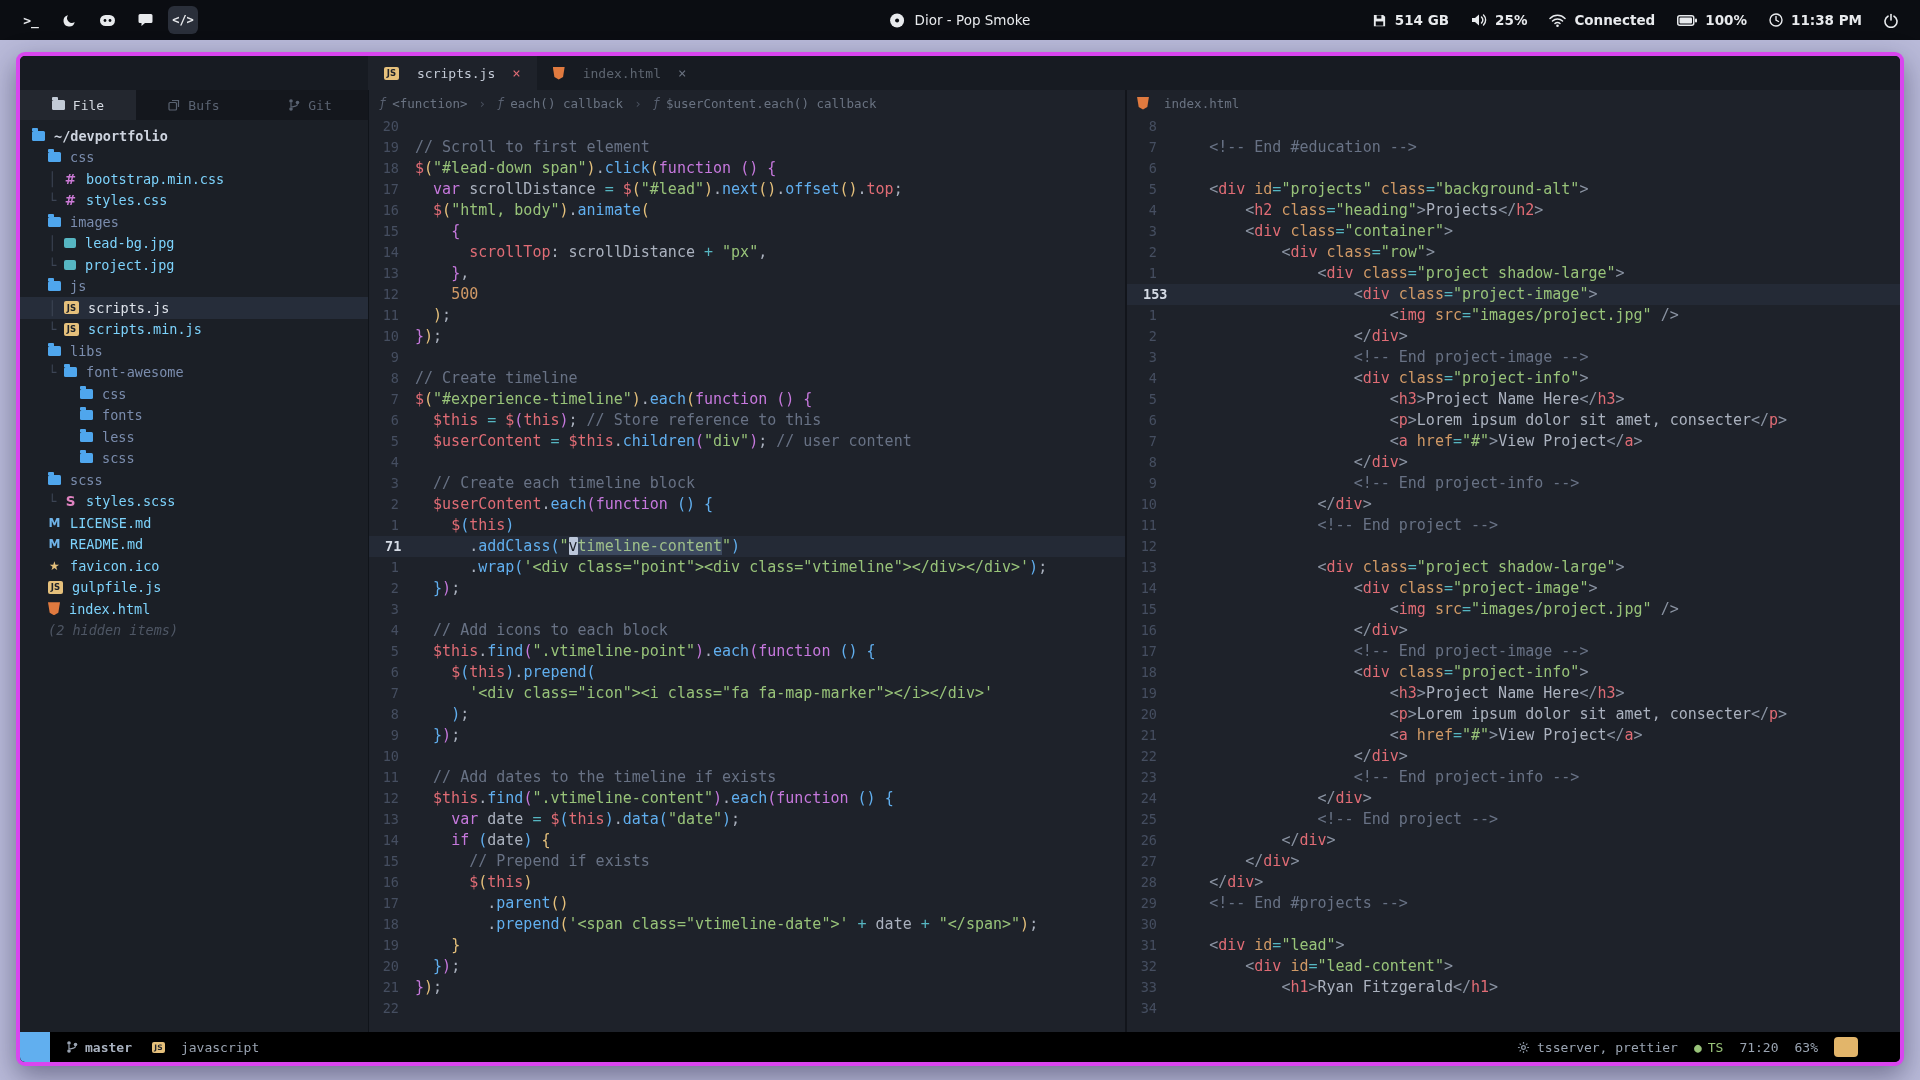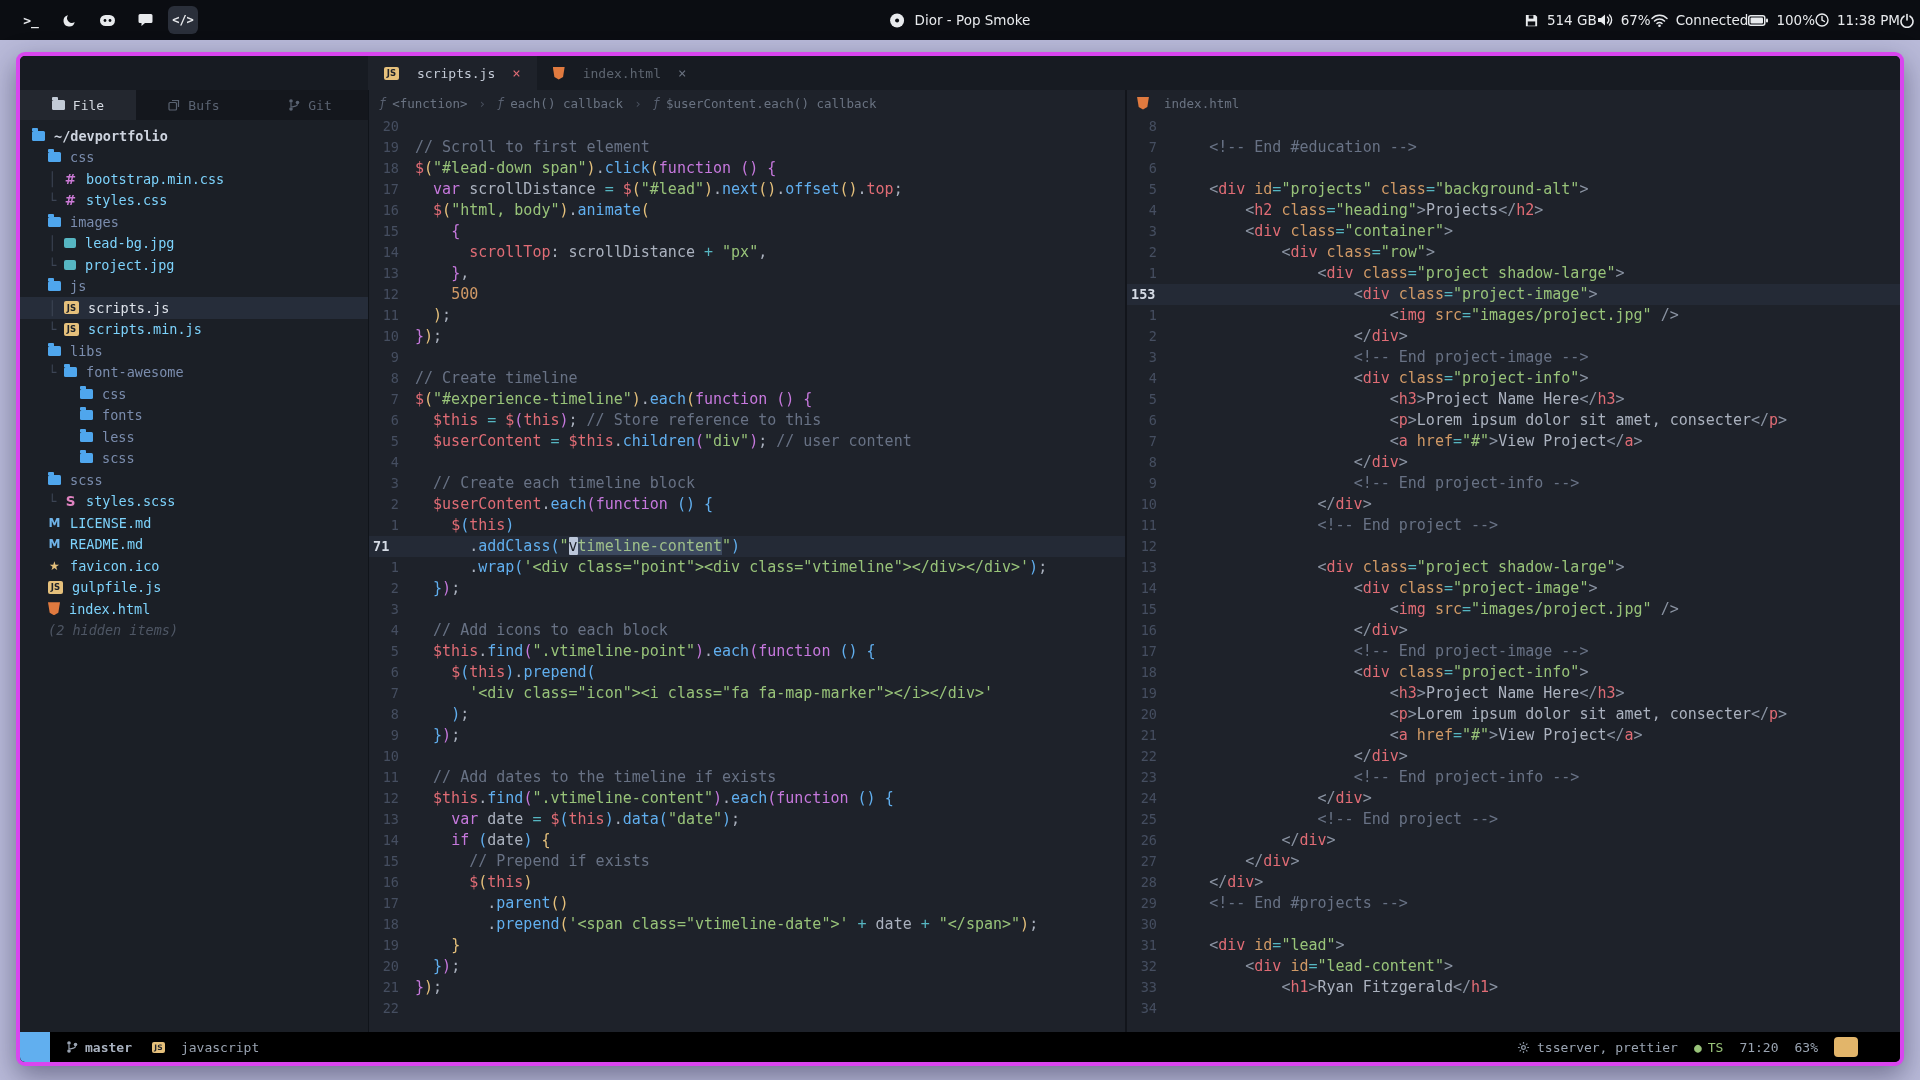--- a/index.html
+++ b/index.html
@@ -16,21 +16,21 @@
   }
   .tb-left{display:flex;align-items:center;gap:8px;padding-left:16px;}
   .tb-ic{width:30px;height:28px;display:flex;align-items:center;justify-content:center;}
   .term-glyph{font-family:"DejaVu Sans Mono",monospace;font-weight:bold;font-size:13px;color:#e8eaed;}
   .active-box{background:#2a2f3a;border-radius:6px;}
   .code-glyph{font-family:"DejaVu Sans Mono",monospace;font-weight:bold;font-size:12px;color:#e8eaed;}
   .tb-center{
     position:absolute;left:50%;transform:translateX(-50%);
     display:flex;align-items:center;gap:10px;font-size:13.5px;color:#e8eaed;
   }
-  .tb-right{margin-left:auto;display:flex;align-items:center;padding-right:6px;font-size:13.5px;}
+  .tb-right{margin-left:auto;display:flex;align-items:center;gap:22px;padding-right:22px;font-size:13.5px;font-weight:bold;}
   .tb-item{display:flex;align-items:center;gap:8px;}
   
   .window{
     position:absolute;left:16px;right:16px;top:52px;bottom:14px;
     background:#1e222a;border-radius:9px;overflow:hidden;
     box-shadow:0 10px 28px rgba(25,25,55,.45);
     display:flex;flex-direction:column;
     border:4px solid #d946ef;
   }
   
@@ -79,21 +79,21 @@
   .right-pane{flex:1;border-left:2px solid #12151b;}
   .winbar{height:26px;flex:none;display:flex;align-items:center;gap:6px;padding-left:10px;
     font-family:"DejaVu Sans Mono",monospace;font-size:12.5px;color:#6a7382;}
   .crumb{display:flex;align-items:center;gap:6px;}
   .crumb-icon{color:#586070;font-size:12px;font-style:italic;}
   .crumb-sep{color:#49505e;margin:0 5px;}
   .codewrap{flex:1;overflow:hidden;font-family:"DejaVu Sans Mono",monospace;font-size:15px;line-height:21px;}
   .crow{height:21px;display:flex;white-space:pre;}
   .crow.cur{background:#242a36;}
   .gut{width:46px;flex:none;text-align:right;padding-right:16px;box-sizing:border-box;color:#454e60;font-size:13.5px;}
-  .gut.gcur{text-align:left;padding-left:4px;padding-right:0;color:#d5dbe5;font-weight:bold;}
+  .gut.gcur{text-align:left;padding-left:16px;padding-right:0;color:#d5dbe5;font-weight:bold;}
   .ct{flex:1;}
   
   .t-d{color:#abb2bf;} .t-cm{color:#687285;} .t-kw{color:#c678dd;} .t-str{color:#98c379;}
   .t-fn{color:#61afef;} .t-vr{color:#e06c75;} .t-num{color:#d19a66;} .t-op{color:#56b6c2;}
   .t-p1{color:#e5c07b;} .t-p2{color:#c678dd;} .t-p3{color:#61afef;}
   .t-tag{color:#e06c75;} .t-attr{color:#d19a66;} .t-tp{color:#8a93a2;}
   .t-cursor{background:#bcc7da;color:#1e222a;border-radius:1px;}
   .t-hl{background:#3d4a60;color:#9fc08a;}
   
   .statusline{height:30px;flex:none;background:#000000;display:flex;align-items:center;
@@ -150,21 +150,21 @@
           <rect x="5" y="2.5" width="5" height="3.5" fill="#0b0d12"></rect>
           <rect x="4" y="9" width="8" height="4.5" fill="#0b0d12"></rect>
         </svg>
       <span>514 GB</span>
     </div>
     <div class="tb-item">
       <svg width="16" height="14" viewBox="0 0 16 14">
           <path d="M1 5h3l4-3.5v11L4 9H1z" fill="#e8eaed"></path>
           <path d="M10.5 4a4.5 4.5 0 0 1 0 6M12.5 2a7 7 0 0 1 0 10" stroke="#e8eaed" stroke-width="1.4" fill="none" stroke-linecap="round"></path>
         </svg>
-      <span>67%</span>
+      <span>25%</span>
     </div>
     <div class="tb-item">
       <svg width="17" height="13" viewBox="0 0 17 13">
           <path d="M1 4.5a10.5 10.5 0 0 1 15 0M3.5 7a7 7 0 0 1 10 0M6 9.5a3.5 3.5 0 0 1 5 0" stroke="#e8eaed" stroke-width="1.5" fill="none" stroke-linecap="round"></path>
           <circle cx="8.5" cy="11.7" r="1.3" fill="#e8eaed"></circle>
         </svg>
       <span>Connected</span>
     </div>
     <div class="tb-item">
       <svg width="20" height="11" viewBox="0 0 20 11">

